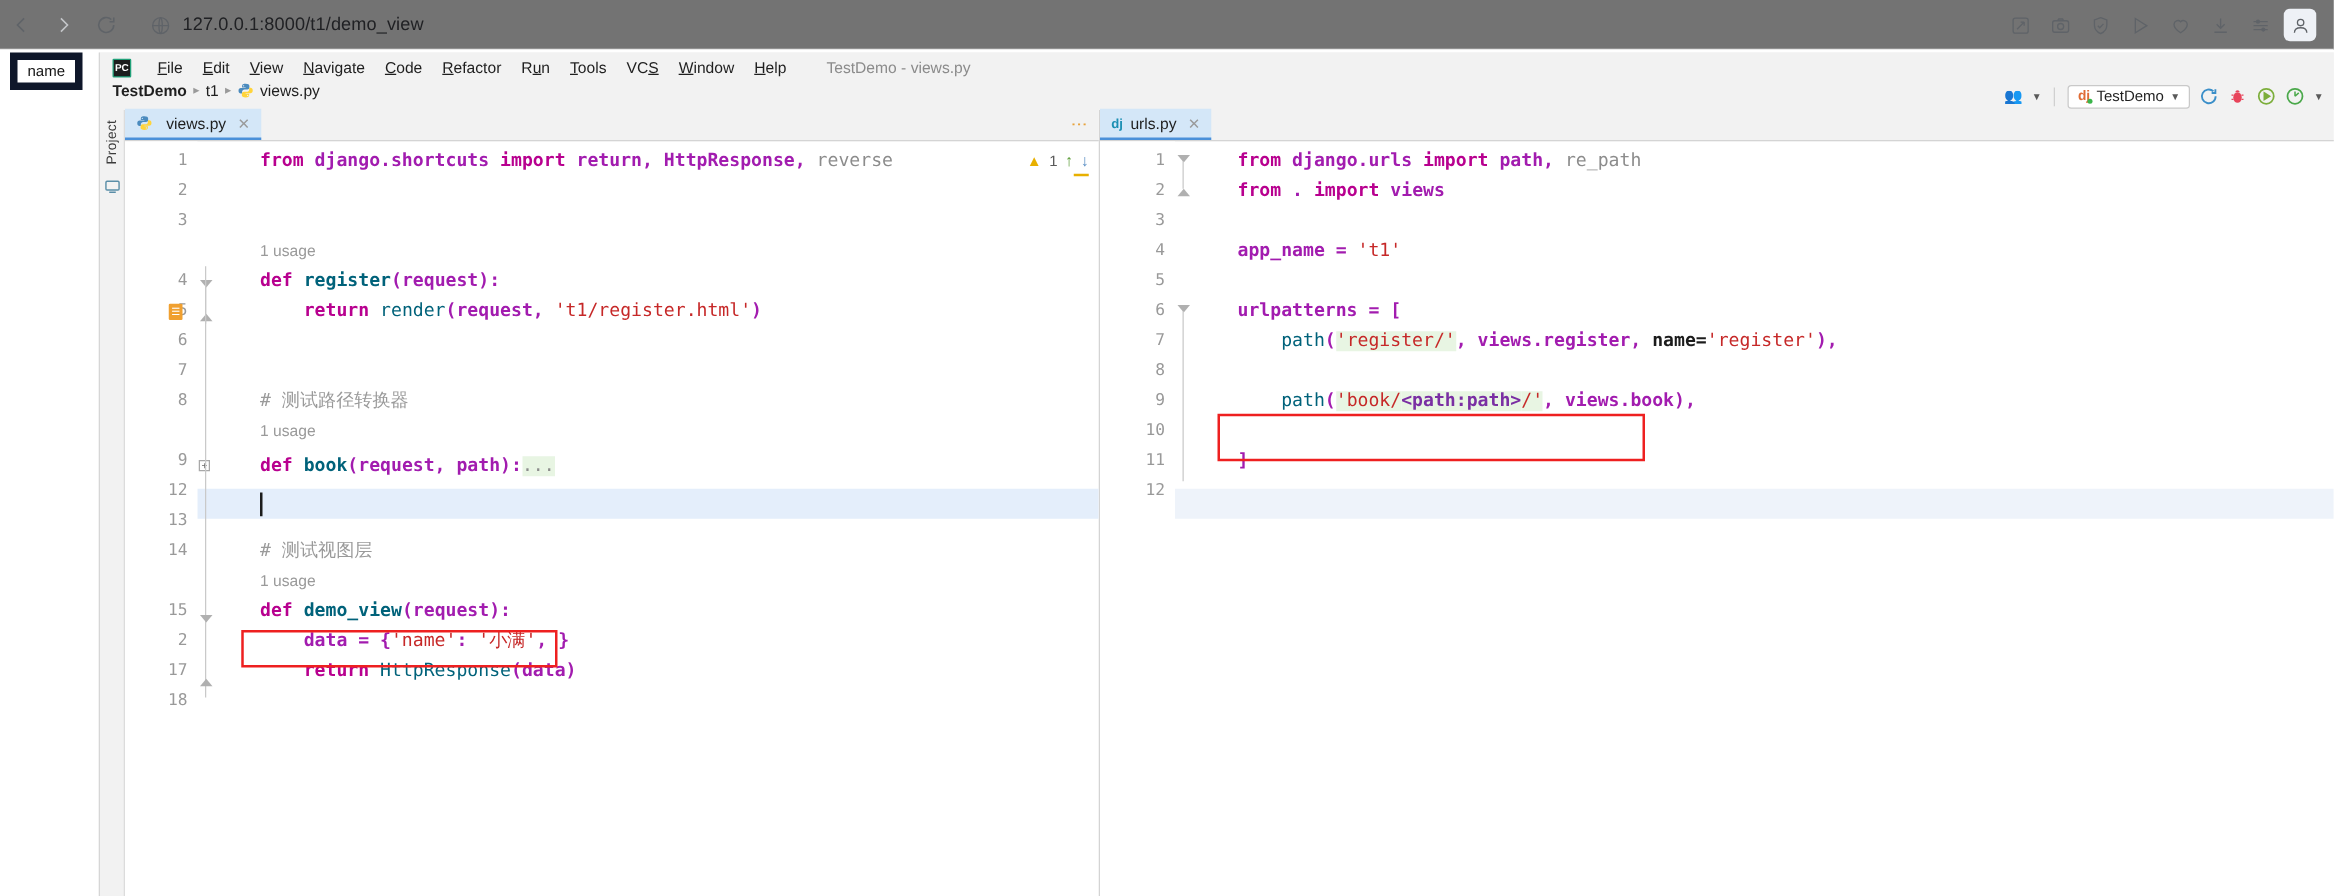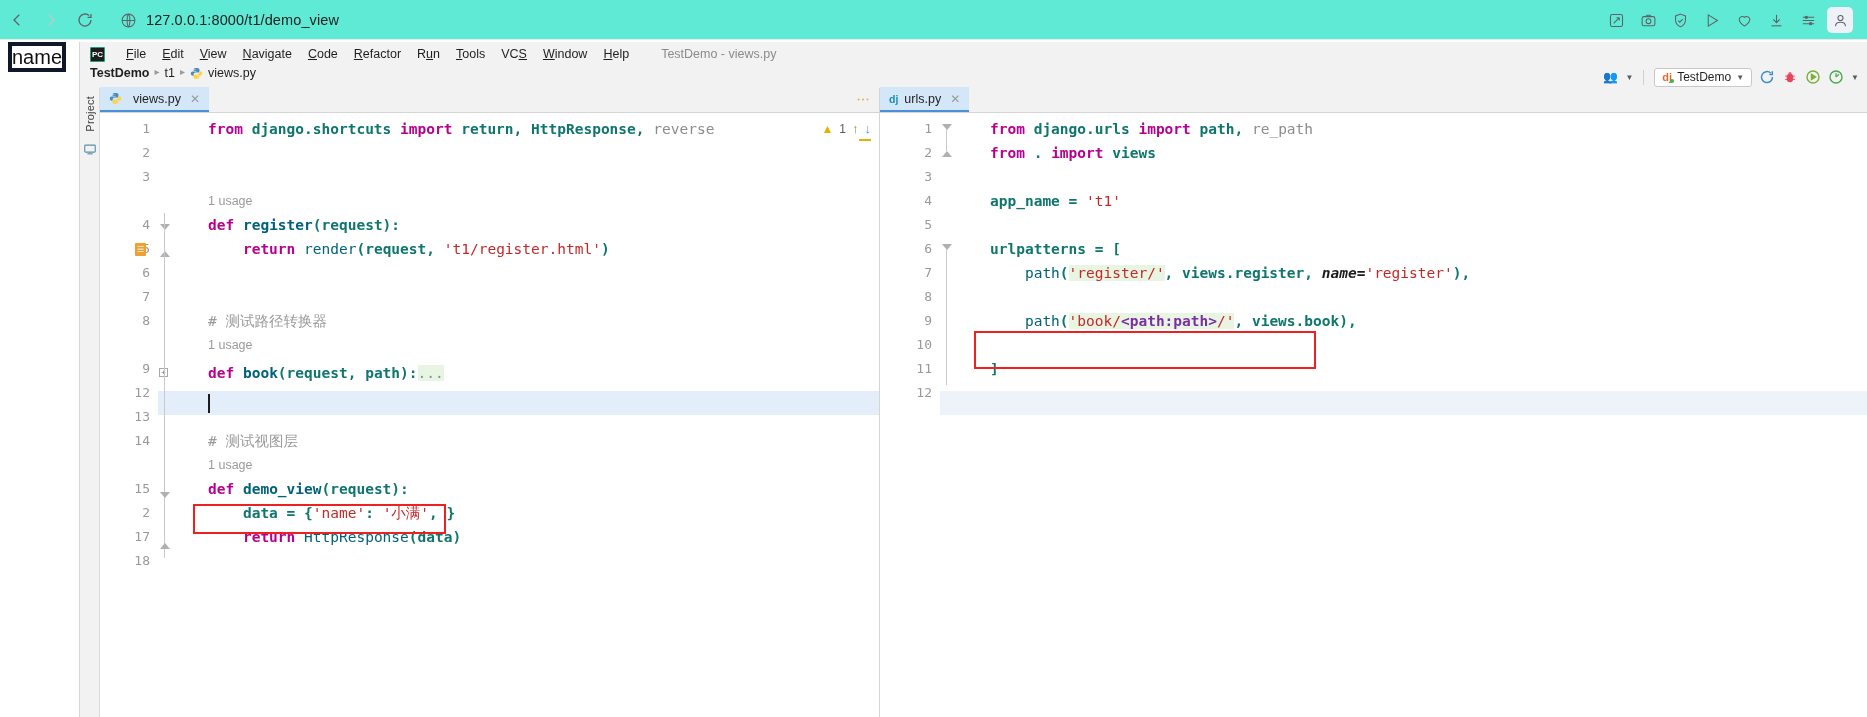--- a/index.html
+++ b/index.html
@@ -6,21 +6,21 @@
   html, body {
     width: 1867px; height: 717px;
     font-family: "Liberation Sans", sans-serif;
     background: #ffffff;
     overflow: hidden;
   }
 
   
   .browser-bar {
     position: absolute; left: 0; top: 0; width: 1867px; height: 40px;
-    background: #5eead4;
+    background: #737373;
     display: flex; align-items: center;
   }
   .browser-bar::after {
     content: ""; position: absolute; left: 0; bottom: 0; width: 100%; height: 1px;
     background: #e8e8e8;
   }
   .nav-btn {
     width: 34px; height: 34px; display: flex; align-items: center; justify-content: center;
     color: #5f6368; font-size: 17px; border-radius: 4px;
   }
@@ -32,24 +32,24 @@
   .globe-icon { width: 17px; height: 17px; color: #5f6368; flex: none; }
   .url-text { font-size: 14.5px; color: #202124; letter-spacing: .1px; }
   .browser-actions { display: flex; align-items: center; gap: 6px; padding-right: 14px; }
   .bicon { width: 26px; height: 26px; display: flex; align-items: center; justify-content: center; color: #5f6368; border-radius: 5px; }
   .bicon.profile { background: #eef1f6; }
   .bicon svg { width: 17px; height: 17px; }
 
   
   .name-callout {
     position: absolute; left: 8px; top: 42px; width: 58px; height: 30px;
-    border: 4px solid #0f172a;
+    border: 6px solid #0f172a;
     display: flex; align-items: center; justify-content: center;
     background: #ffffff; z-index: 40;
-    font-size: 20px; color: #111;
+    font-size: 12px; color: #111;
   }
 
   
   .ide {
     position: absolute; left: 79px; top: 42px; width: 1788px; height: 675px;
     background: #f2f2f2;
     border-left: 1px solid #d6d6d6;
     display: flex; flex-direction: column;
   }
   .menubar {
@@ -144,26 +144,26 @@
     font-family: "DejaVu Sans Mono", monospace;
   }
   .row { position: absolute; left: 0; height: 24px; line-height: 24px; }
   .usage { font-size: 12.5px; color: #9a9a9a; font-family: "Liberation Sans", sans-serif; }
 
   
   .kw    { color: #b8008f; font-weight: bold; }  
   .fn    { color: #00627a; }                      
   .fnb   { color: #00627a; font-weight: bold; }
   .str   { color: #c62828; }
-  .plain { color: #0f766e; font-weight: bold; }
+  .plain { color: #a21caf; font-weight: bold; }
   .cmt   { color: #9a9a9a; }
   .dim   { color: #8c8c8c; }
   .purp  { color: #7a2fa3; font-weight: bold; }
   .hl    { background: #e8f5e3; }
-  .kwarg { color: #1c1c1c; font-weight: bold; font-style: italic; }
+  .kwarg { color: #1c1c1c; font-weight: bold; }
 
   
   .curline { position: absolute; left: 0; right: 0; height: 24px; background: #e4eefb; }
   .caretbar {
     position: absolute; width: 2px; height: 19px; background: #1c1c1c; top: 3px;
   }
 
   
   .fold {
     position: absolute; width: 9px; height: 9px; border: 1px solid #a8a8a8;

